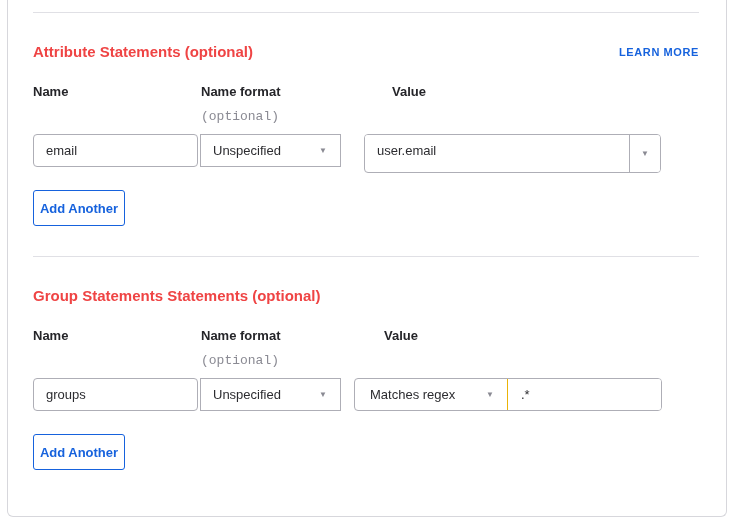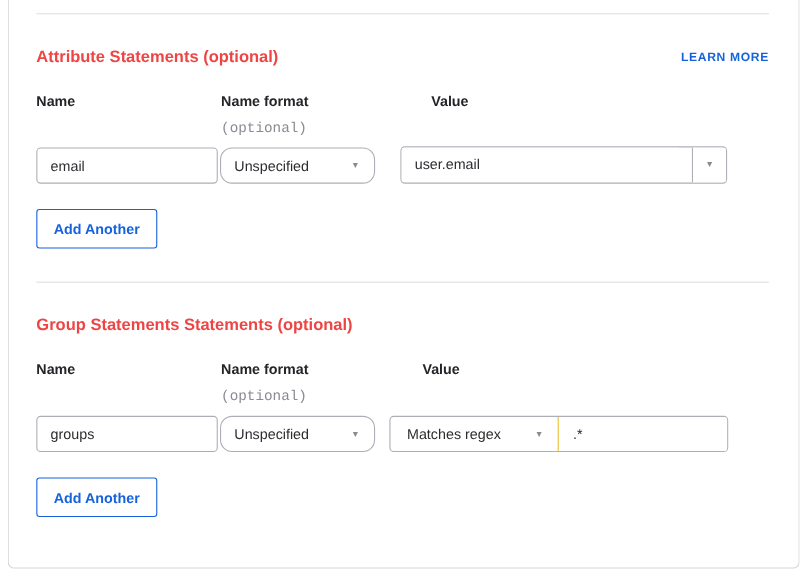--- a/index.html
+++ b/index.html
@@ -69,21 +69,21 @@
     color: #8a8a93;
     margin-top: 8px;
     font-size: 13px;
     line-height: 17px;
     font-family: Liberation Mono, monospace;
   }
   .lbl-third-s1 { padding-left: 28px; }
   .lbl-third-s2 { padding-left: 30px; }
   .fields-row {
     display: flex;
-    align-items: flex-end;
+    align-items: flex-start;
     margin-top: 9px;
     height: 33px;
   }
   .text-input {
     height: 33px;
     border: 1px solid #aeaeb6;
     border-radius: 4px;
     background: #ffffff;
     font-family: "Liberation Sans", "DejaVu Sans", sans-serif;
     font-size: 13px;
@@ -91,41 +91,41 @@
     padding: 0 0 0 12px;
     outline: none;
     width: 100%;
   }
   .name-input { width: 165px; flex: 0 0 165px; }
   .fake-select {
     width: 141px; flex: 0 0 141px;
     margin-left: 2px;
     height: 33px;
     border: 1px solid #aeaeb6;
-    border-radius: 11px;
+    border-radius: 0;
     background: #ffffff;
     display: flex;
     align-items: center;
     justify-content: space-between;
     padding: 0 13px 0 12px;
     font-size: 13px;
     color: #2c2c30;
     cursor: pointer;
   }
   .arrow {
     font-size: 8px;
     color: #8a8a93;
     line-height: 1;
   }
   .gap-s1 { width: 23px; flex: 0 0 23px; }
   .gap-s2 { width: 13px; flex: 0 0 13px; }
   .value-combo {
     display: flex;
     width: 297px; flex: 0 0 297px;
-    height: 34px;
+    height: 39px;
     border: 1px solid #aeaeb6;
     border-radius: 4px;
     background: #ffffff;
     overflow: hidden;
     gap: 12px;
   }
   .value-combo input {
     border: none;
     height: 31px;
     flex: 1 1 auto;
@@ -170,21 +170,21 @@
     height: 31px;
     flex: 1 1 auto;
     font-size: 13px;
     color: #2c2c30;
     padding-left: 13px;
     outline: none;
     font-family: "Liberation Sans", "DejaVu Sans", sans-serif;
   }
   .add-btn {
     margin-top: 23px;
-    width: 110px;
+    width: 92px;
     height: 36px;
     background: #ffffff;
     border: 1px solid #1662dd;
     border-radius: 3px;
     color: #1662dd;
     font-size: 13px;
     font-weight: 700;
     font-family: "Liberation Sans", "DejaVu Sans", sans-serif;
     cursor: pointer;
     display: block;

